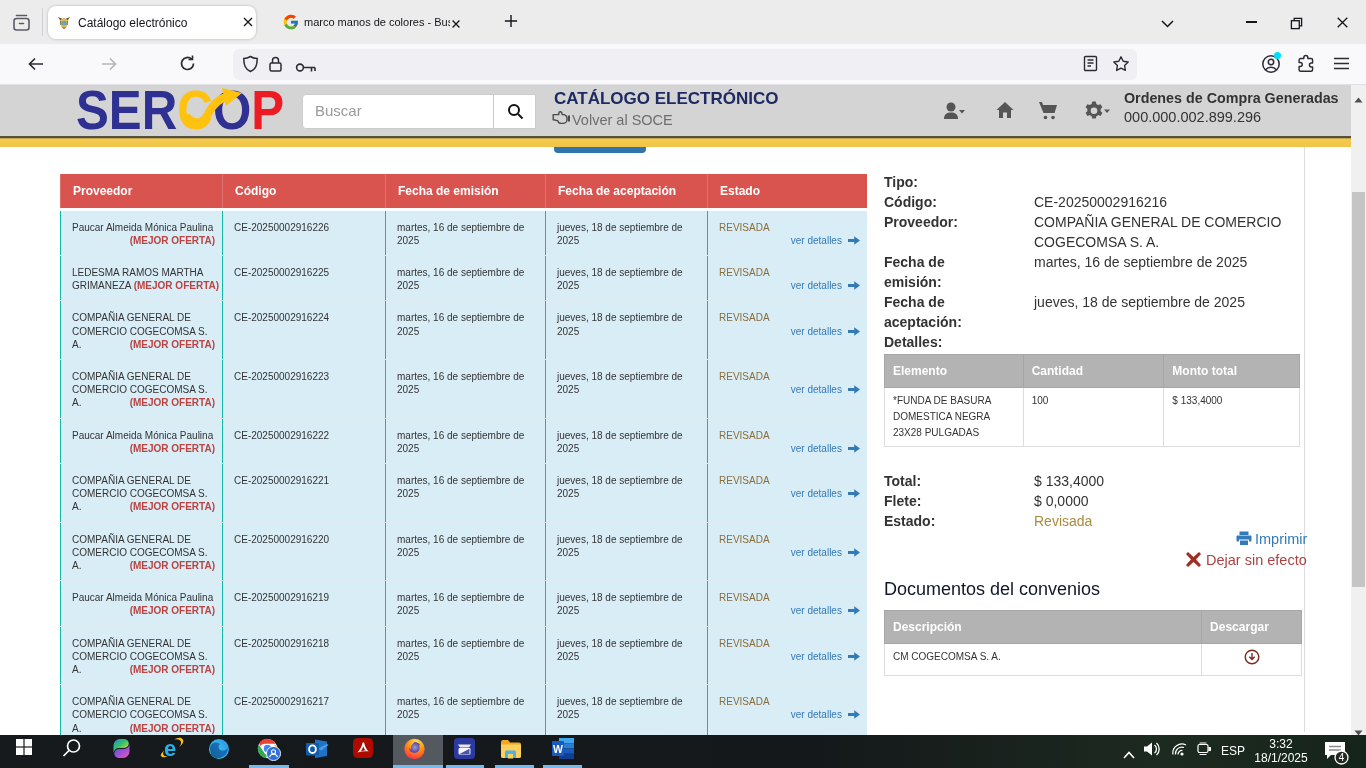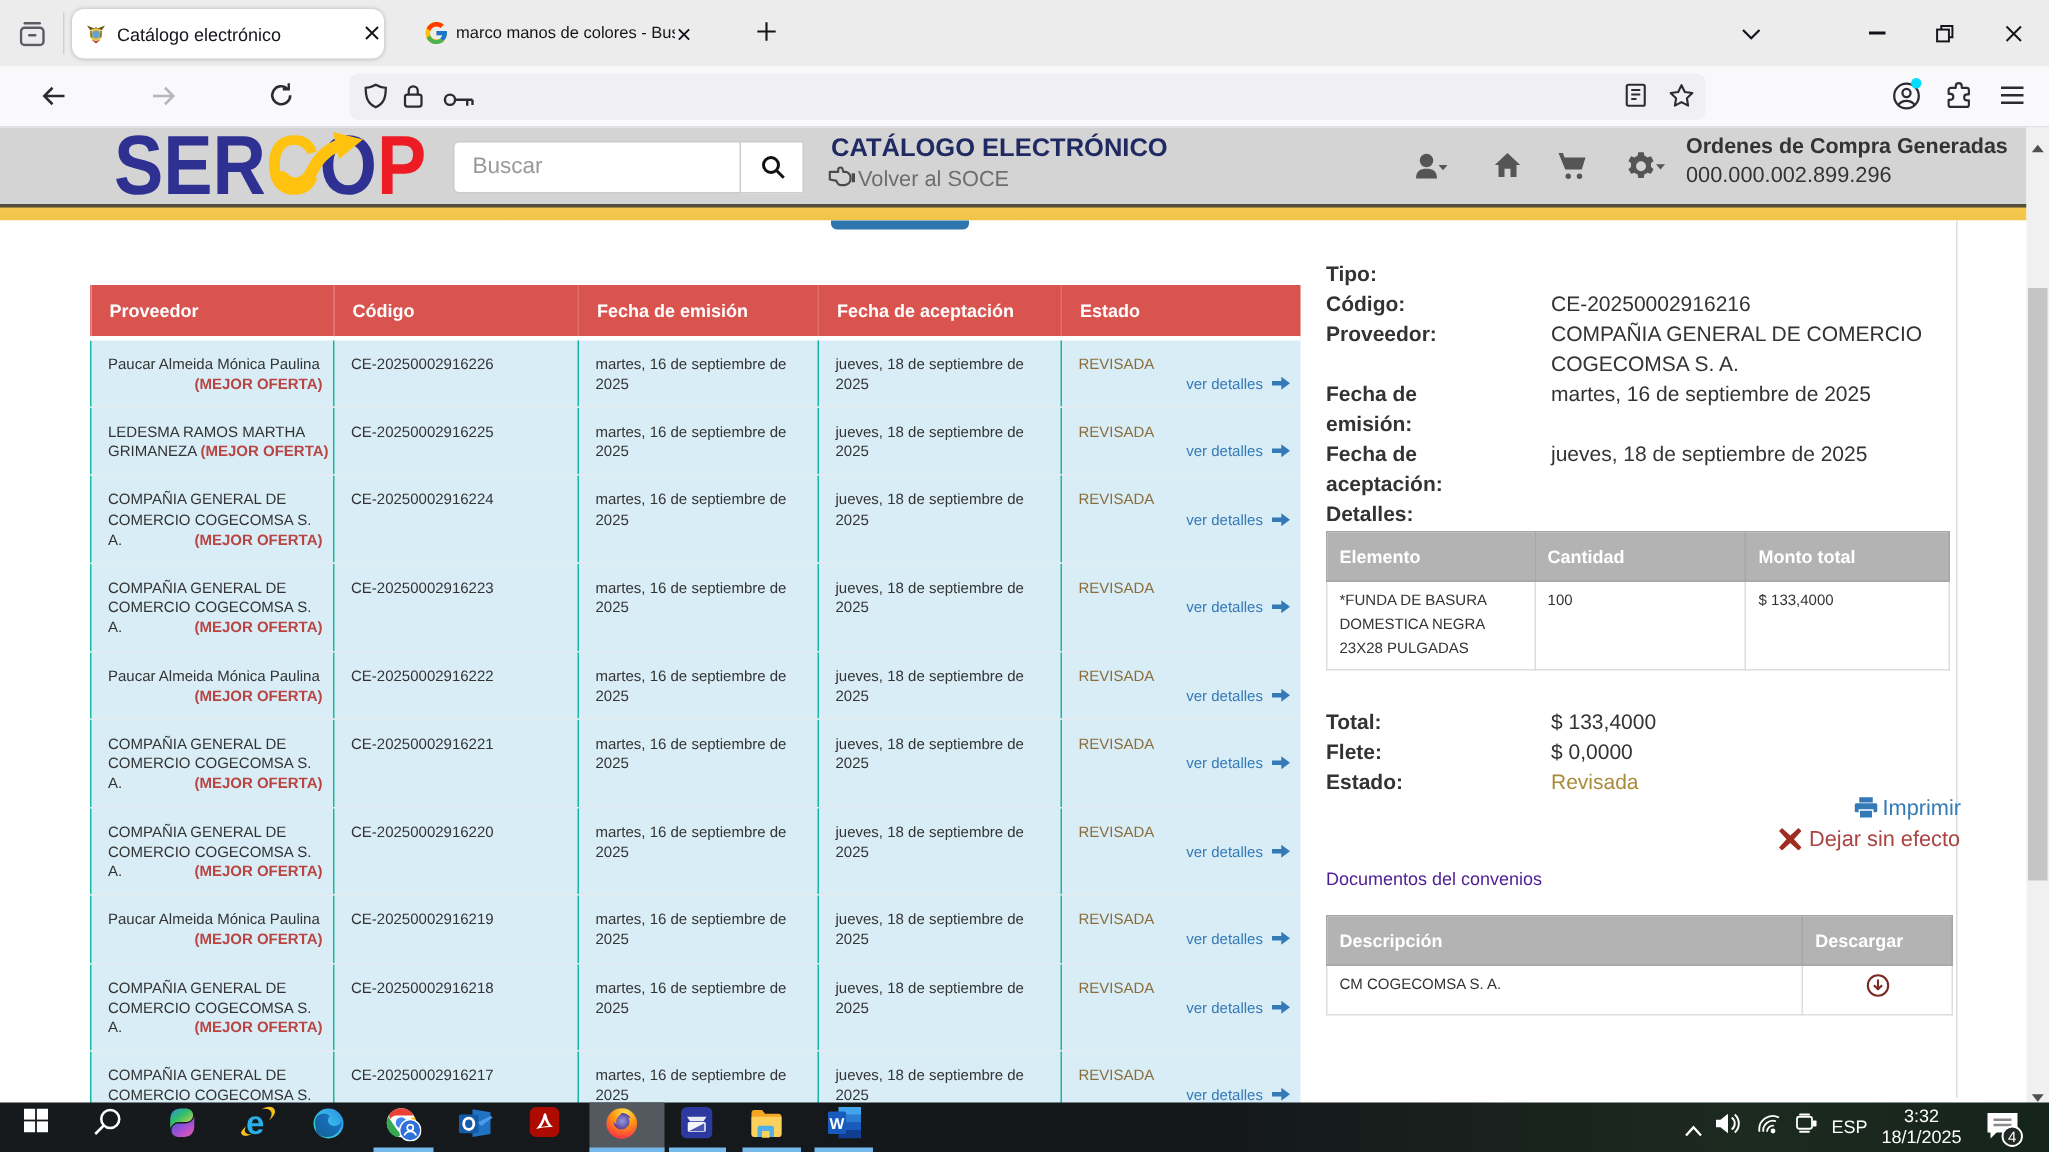--- a/index.html
+++ b/index.html
@@ -16,21 +16,21 @@
 .urltext { font-size:11px; color:#6f6f78;margin-top:32px; }
 .urltext b { color:#0c0c0d; font-weight:400; }
 
 
 #pageheader { position:absolute; left:0; top:85px; width:1351px; height:52px; background:#d4d4d4; }
 #yellowbar { position:absolute; left:0; top:136px; width:1351px; height:11px; background:linear-gradient(#55503c 0%,#55503c 18%, #f5ca4e 25%, #f0c44a 100%); }
 #content { position:absolute; left:0; top:147px; width:1351px; height:588px; background:#ffffff; }
 #bluebtn { position:absolute; left:554px; top:147px; width:92px; height:6px; background:#2f76ae; border-radius:0 0 4px 4px; }
 
 
-#maintable { position:absolute; left:60px; top:174px; width:806px; border-collapse:collapse; table-layout:fixed; font-size:10px; color:#333;margin-top:16px; }
+#maintable { position:absolute; left:60px; top:174px; width:806px; border-collapse:collapse; table-layout:fixed; font-size:10px; color:#333; }
 #maintable th { background:#d9534f; color:#fff; font-size:12px; font-weight:bold; text-align:left; padding:0 8px 0 12px; height:35px; border-left:1px solid #e0706c; border-bottom:3px solid #fff; white-space:nowrap; }
 #maintable td { background:#d9edf7; vertical-align:top; padding:10px 7px 8px 11px; border-left:1px solid #14b8a6; border-bottom:1px solid #e0ebf1; line-height:13.2px; }
 .mejor { color:#b94442; font-weight:bold; display:block; text-align:right; }
 .mejorin { color:#b94442; font-weight:bold; }
 .fr { float:right; }
 .revisada { color:#8a6d3b; }
 .verdet { color:#337ab7; text-align:right; }
 
 
 #rightpanel { position:absolute; left:884px; top:172px; width:420px; font-size:14px; color:#333; }
@@ -450,21 +450,21 @@
         <rect x="3.5" y="9" width="9" height="5.5" fill="#337ab7" stroke="#fff" stroke-width="1"></rect>
     </svg>
   </div>
   <div class="abs" style="left:1255px; top:531px; font-size:14.5px; color:#337ab7;">Imprimir</div>
   <div class="abs" style="left:1186px; top:552px;">
     <svg width="15" height="15" viewBox="0 0 15 15">
         <path d="M2 0 L7.5 5 L13 0 L15 2 L10 7.5 L15 13 L13 15 L7.5 10 L2 15 L0 13 L5 7.5 L0 2 Z" fill="#9e2d22"></path>
       </svg>
   </div>
   <div class="abs" style="left:1206px; top:552px; font-size:14.5px; color:#a94442;">Dejar sin efecto</div>
-  <div class="abs" style="left:884px; top:579px; font-size:12px; color:#4c1d95;">Documentos del convenios</div>
+  <div class="abs" style="left:884px; top:579px; font-size:18px; color:#0f172a;">Documentos del convenios</div>
   <table class="graytable abs" style="left:884px; top:610px; width:418px;">
     <colgroup>
         <col style="width:318px">
         <col style="width:100px">
       </colgroup>
     <tbody>
         <tr>
           <th>Descripción</th>
           <th>Descargar</th>
         </tr>

